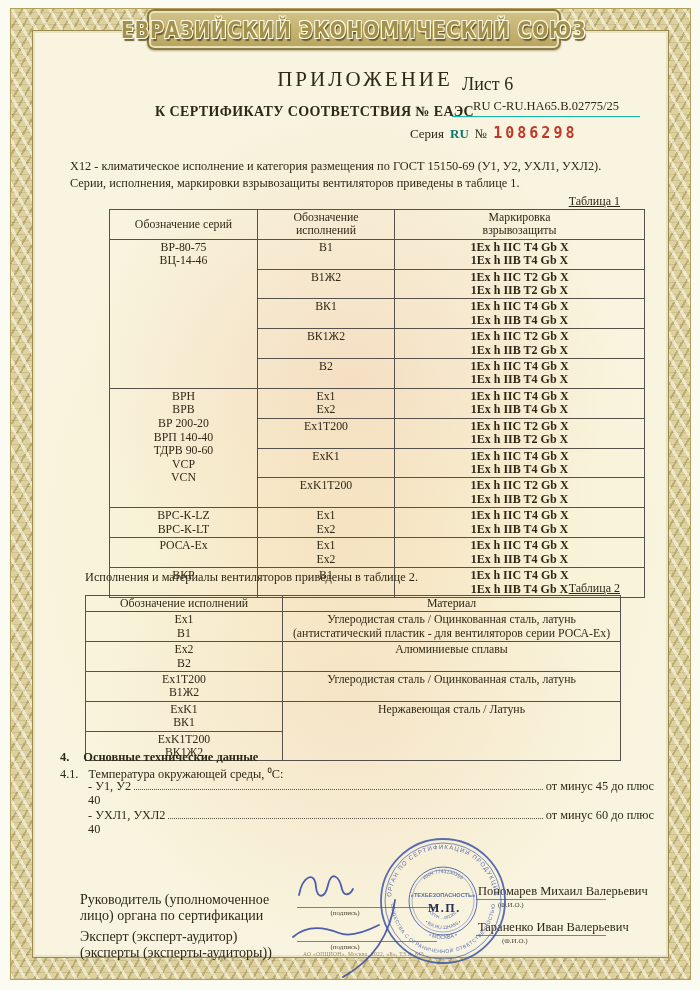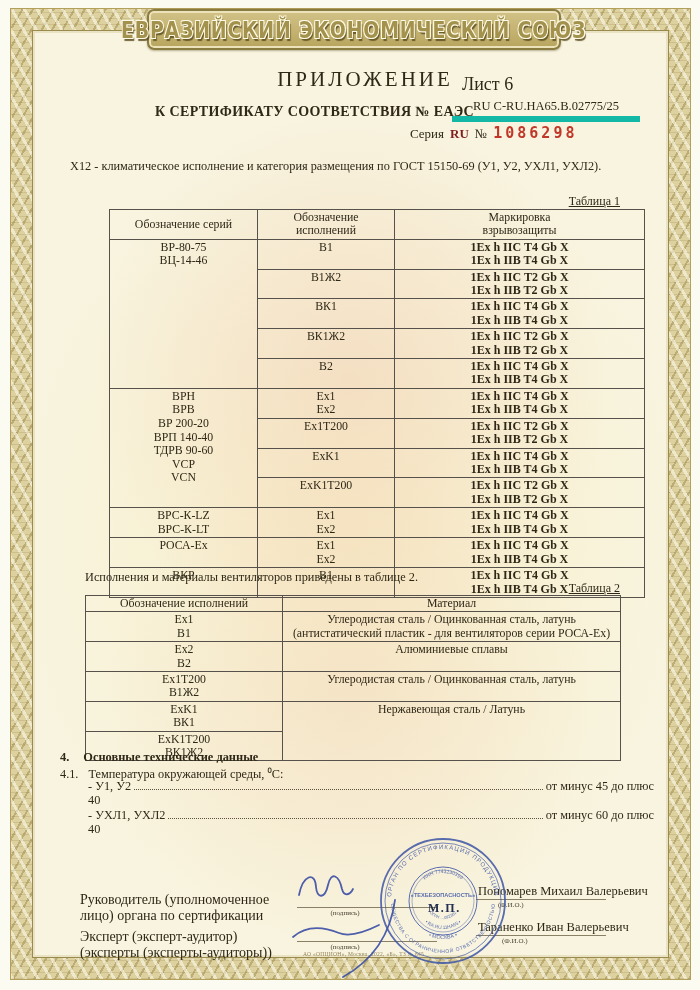--- a/index.html
+++ b/index.html
@@ -45,23 +45,23 @@
     transform:scaleX(.82);white-space:nowrap;letter-spacing:1px;
     color:#a3924d;
     text-shadow:-1px -1px 0 #fffbe6,1px -1px 0 #fffbe6,-1px 1px 0 #fffbe6,1px 1px 0 #fffbe6,2px 3px 1px rgba(92,76,30,.85);
   }
   .abs{position:absolute;z-index:2;}
   
   .title{left:205px;top:67px;width:320px;text-align:center;font-size:21px;font-weight:normal;letter-spacing:3px;}
   .sheet{left:462px;top:74px;font-size:18px;}
   .cert-prefix{left:155px;top:104px;font-size:14px;font-weight:bold;letter-spacing:.4px;}
   .cert-number{left:452px;top:99px;width:188px;text-align:center;font-size:12.5px;
-    border-bottom:6px solid #14b8a6;padding-bottom:2px;}
+    border-bottom:1px solid #14b8a6;padding-bottom:2px;}
   .series-row{left:410px;top:124px;font-size:13px;display:flex;align-items:baseline;gap:6px;}
-  .red{color:#7f1d1d;font-weight:bold;}
+  .red{color:#0f766e;font-weight:bold;}
   .serial{
     font-family:"DejaVu Sans Mono", monospace;font-weight:bold;font-size:15px;
     color:#c13828;letter-spacing:3px;
   }
   
   .intro{left:70px;top:158px;width:566px;font-size:12.3px;line-height:17px;}
   .tcap{width:535px;left:85px;text-align:right;font-size:12px;text-decoration:underline;}
   .tcap1{top:194px;}
   .tcap2{top:581px;}
   
@@ -130,20 +130,21 @@
 <div class="abs cert-number">RU C-RU.HA65.B.02775/25</div>
 <div class="abs series-row">
   <span>Серия</span>
   <span class="red">RU</span>
   <span>№</span>
   <span class="serial">1086298</span>
 </div>
 
 <div class="abs intro">
   <div>Х12 - климатическое исполнение и категория размещения по ГОСТ 15150-69 (У1, У2, УХЛ1, УХЛ2).</div>
+  <div>Серии, исполнения, маркировки взрывозащиты вентиляторов приведены в таблице 1.</div>
 </div>
 
 <div class="abs tcap tcap1">Таблица 1</div>
 <table id="table1">
   <colgroup>
       <col style="width:148px">
       <col style="width:137px">
       <col style="width:250px">
     </colgroup>
   <thead>

